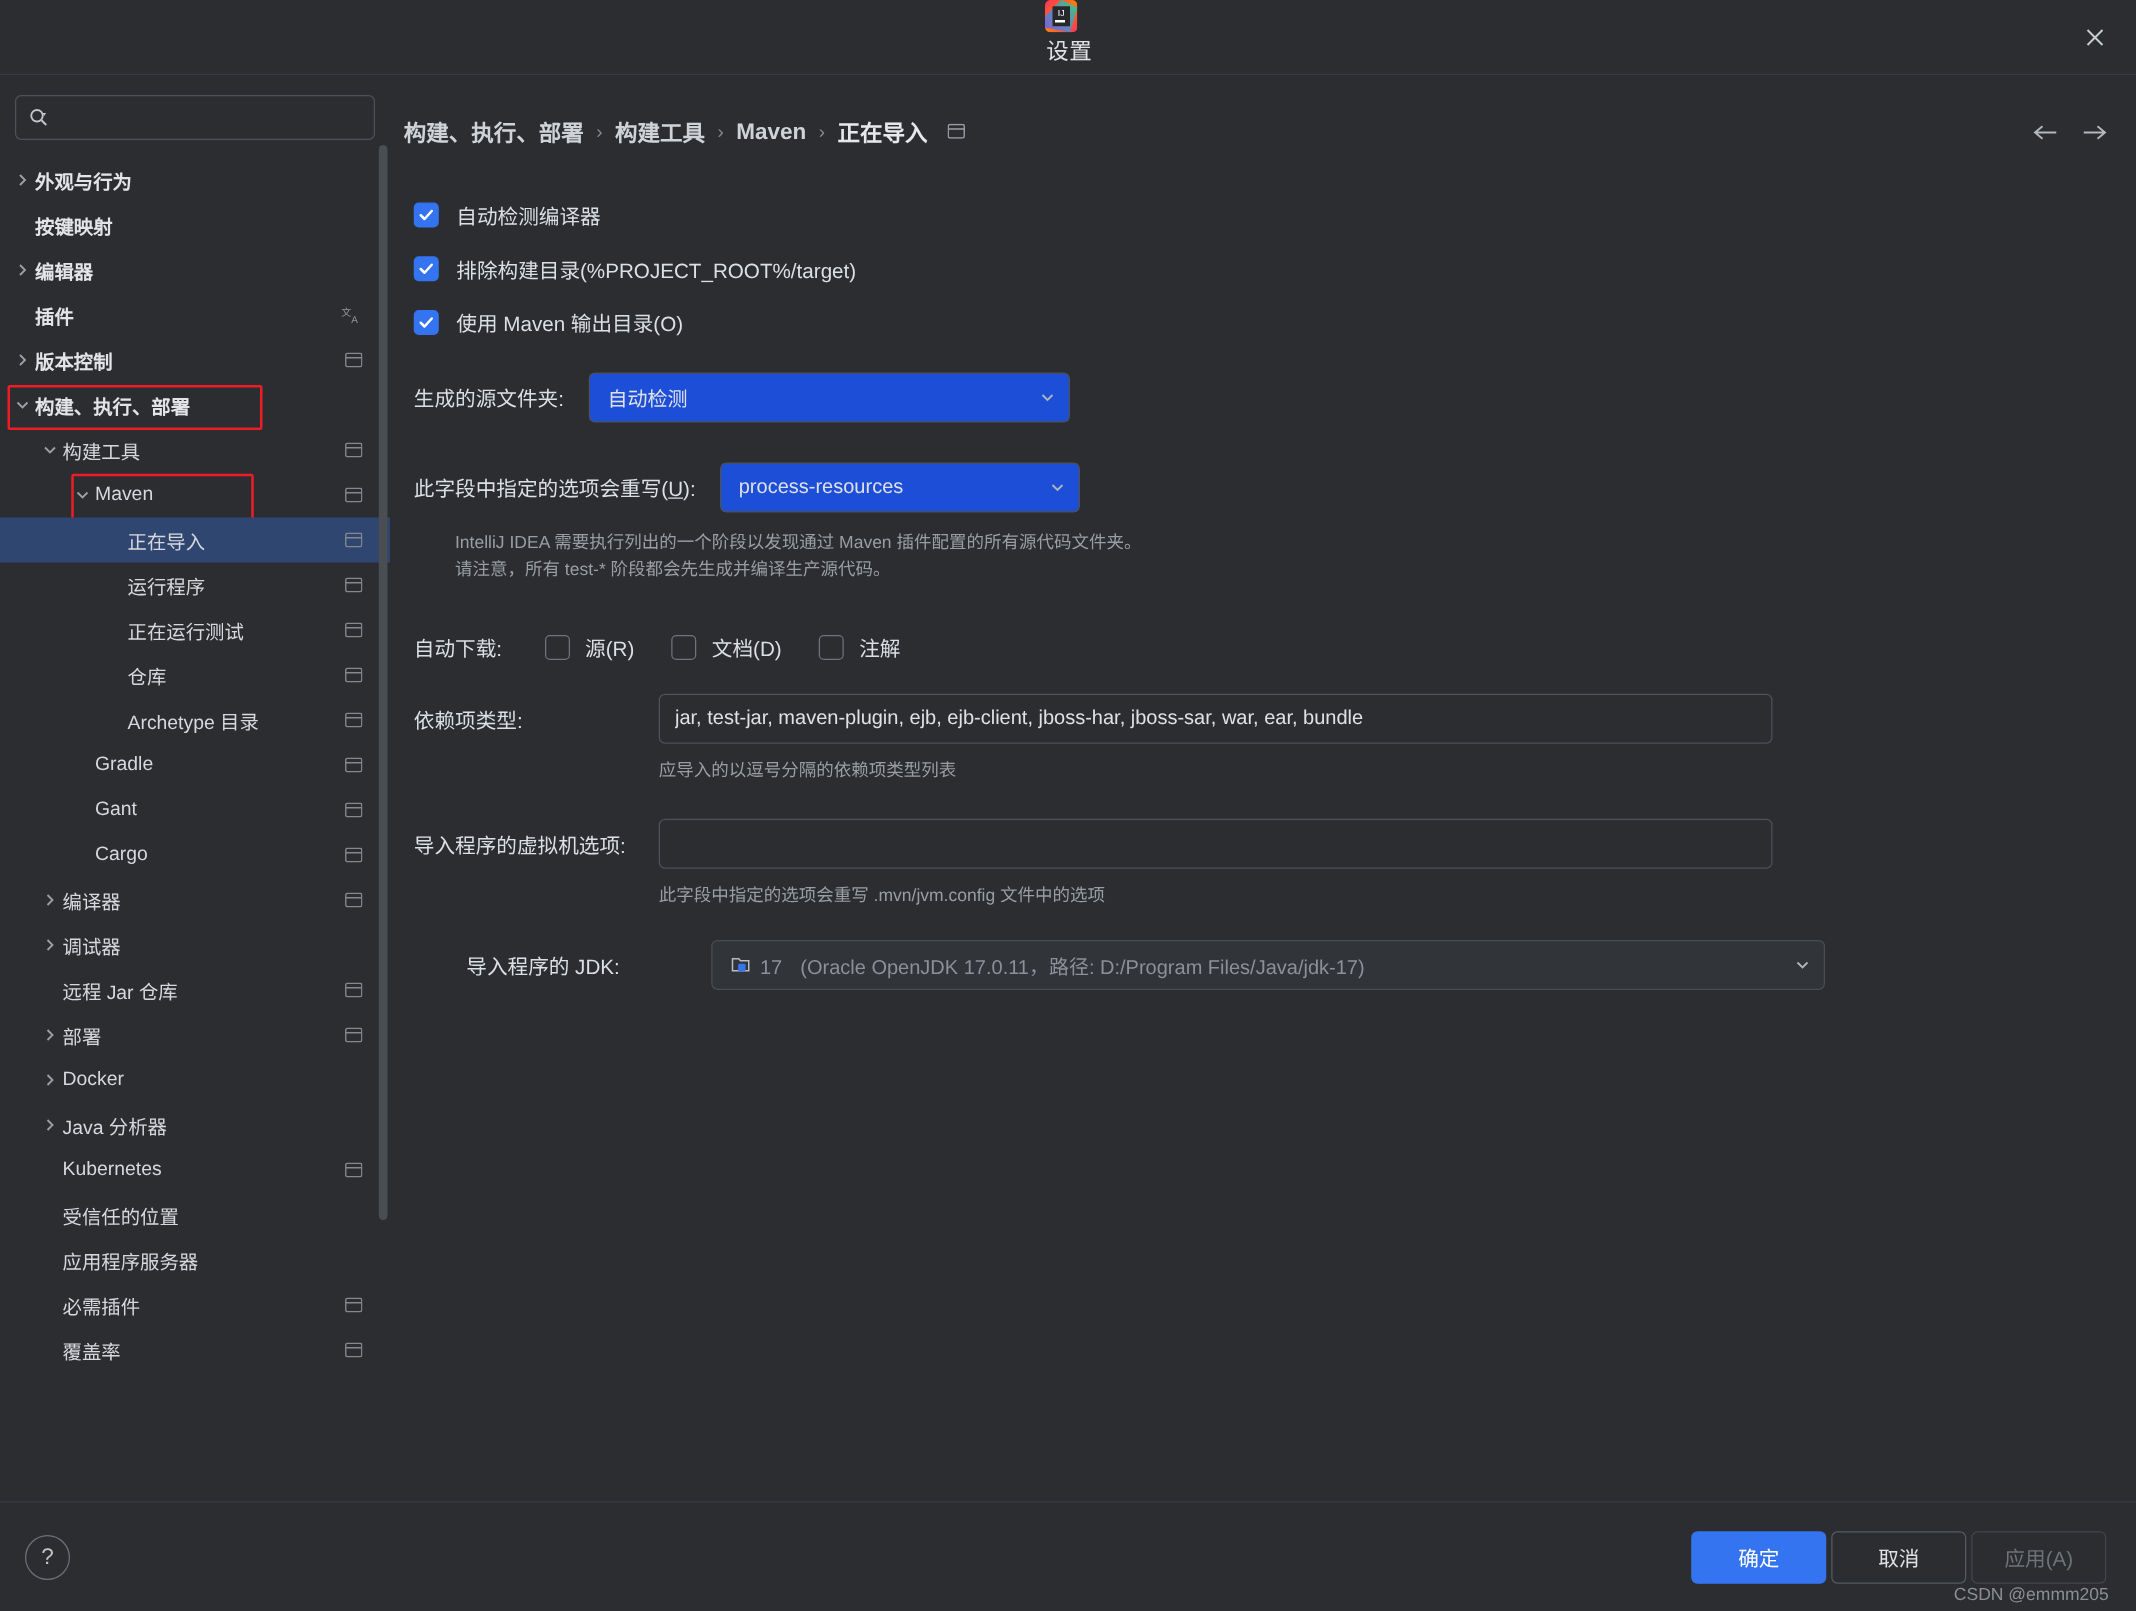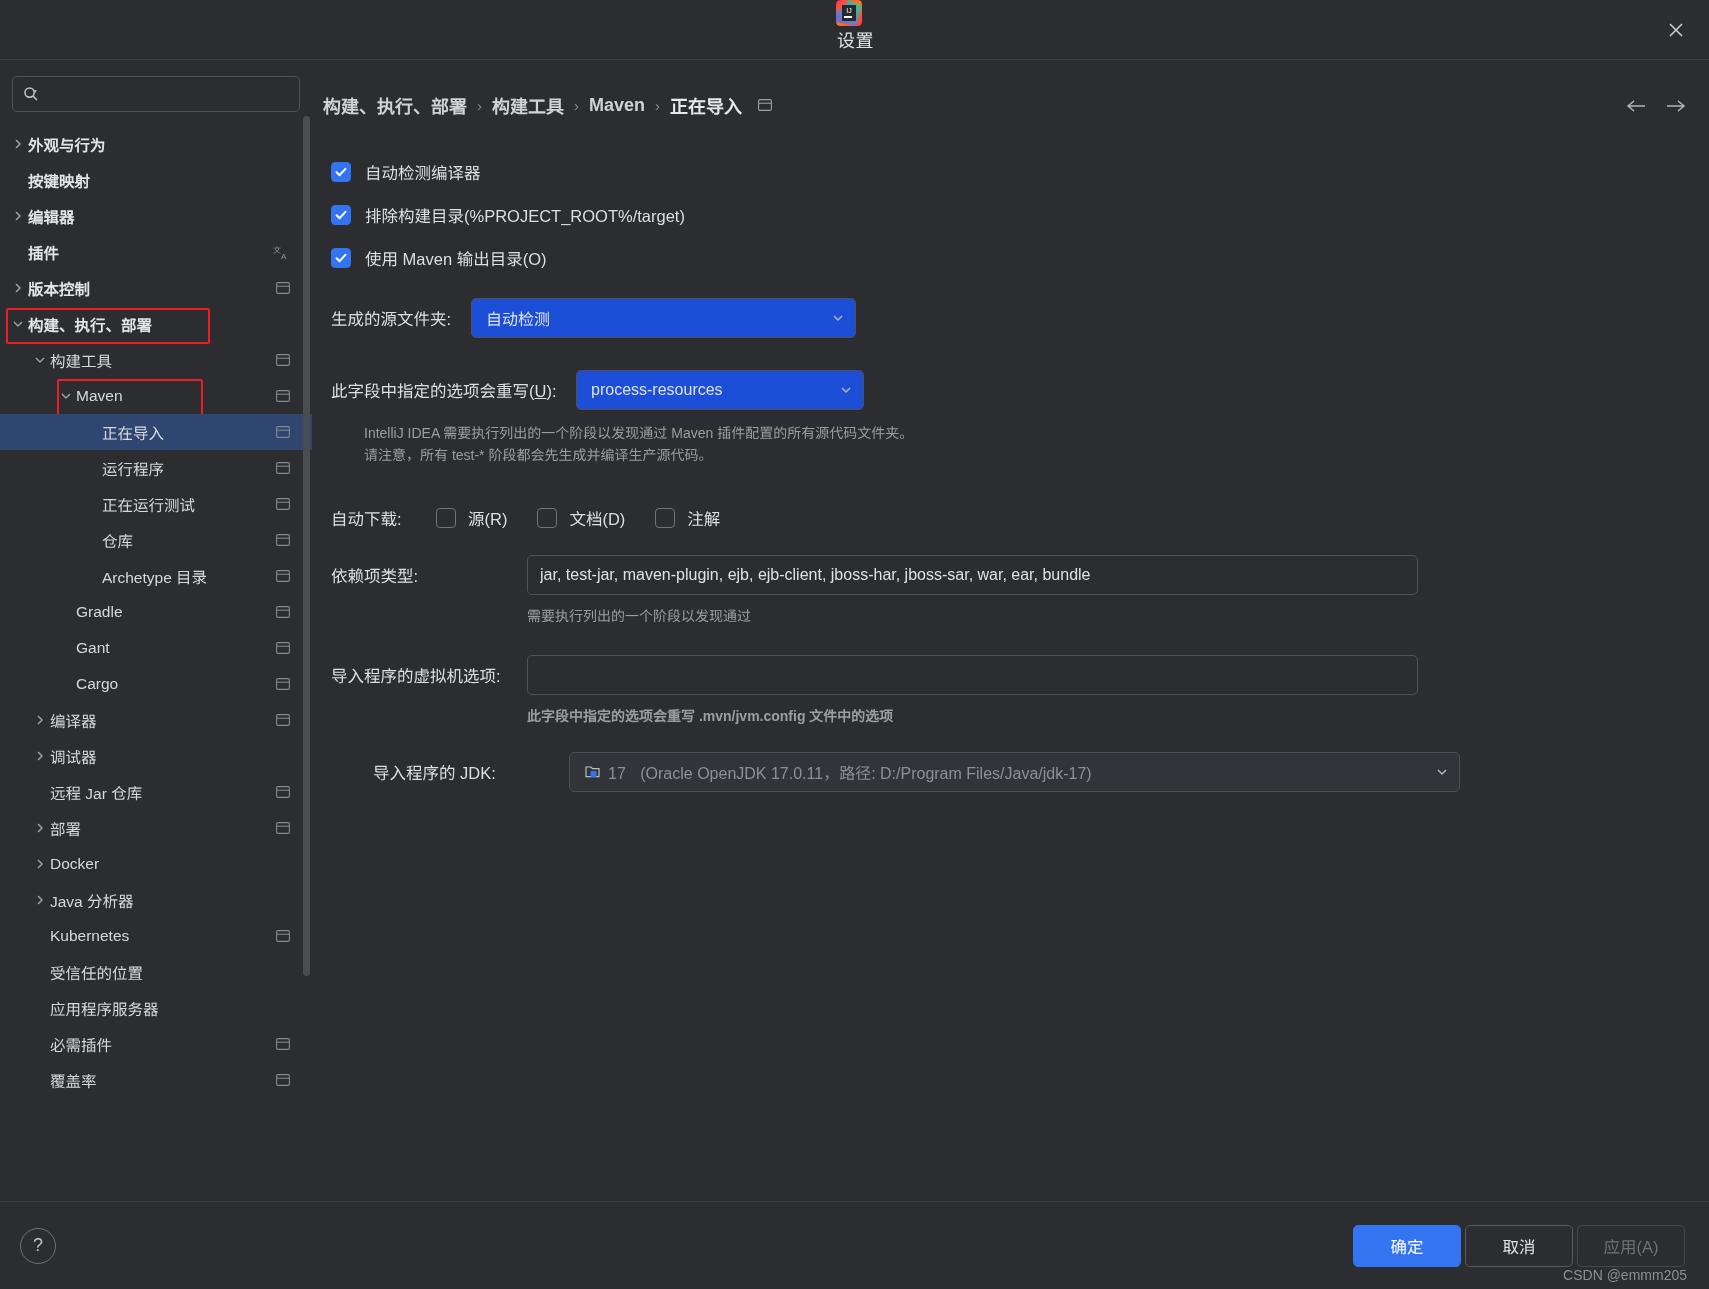--- a/index.html
+++ b/index.html
@@ -645,29 +645,29 @@
               </div>
             </div>
         </div>
 
         <div class="form-row" style="margin-top:25px;">
           <div class="form-label" style="width:196px;">依赖项类型:</div>
           <div class="textfield" style="width:891px;">
             <input type="text" value="jar, test-jar, maven-plugin, ejb, ejb-client, jboss-har, jboss-sar, war, ear, bundle" style="">
           </div>
         </div>
-        <div class="hint" style="padding-left:206px; margin-top:11px;">需要执行列出的一个阶段以发现通过</div>
+        <div class="hint" style="padding-left:206px; margin-top:11px;">应导入的以逗号分隔的依赖项类型列表</div>
 
         <div class="form-row" style="margin-top:27px;">
           <div class="form-label" style="width:196px;">导入程序的虚拟机选项:</div>
           <div class="textfield" style="width:891px;">
             <input type="text" value="" style="">
           </div>
         </div>
-        <div class="hint" style="padding-left:206px; margin-top:11px;font-weight:bold;">此字段中指定的选项会重写 .mvn/jvm.config 文件中的选项</div>
+        <div class="hint" style="padding-left:206px; margin-top:11px;">此字段中指定的选项会重写 .mvn/jvm.config 文件中的选项</div>
 
         <div class="form-row" style="margin-top:24px;">
           <div class="form-label" style="width:196px;margin-left:42px;">导入程序的 JDK:</div>
           <div class="combo disabled" style="width:891px;">
             <span class="jdk-icon">
               <svg width="17" height="17" viewBox="0 0 17 17">
                 <path d="M2 4 h5 l1.4 1.6 H15 v8 H2 Z" fill="none" stroke="#b9bdc2" stroke-width="1.2"></path>
                 <rect x="6.5" y="8" width="6" height="6" rx="1" fill="#3574f0"></rect>
               </svg>
             </span>

